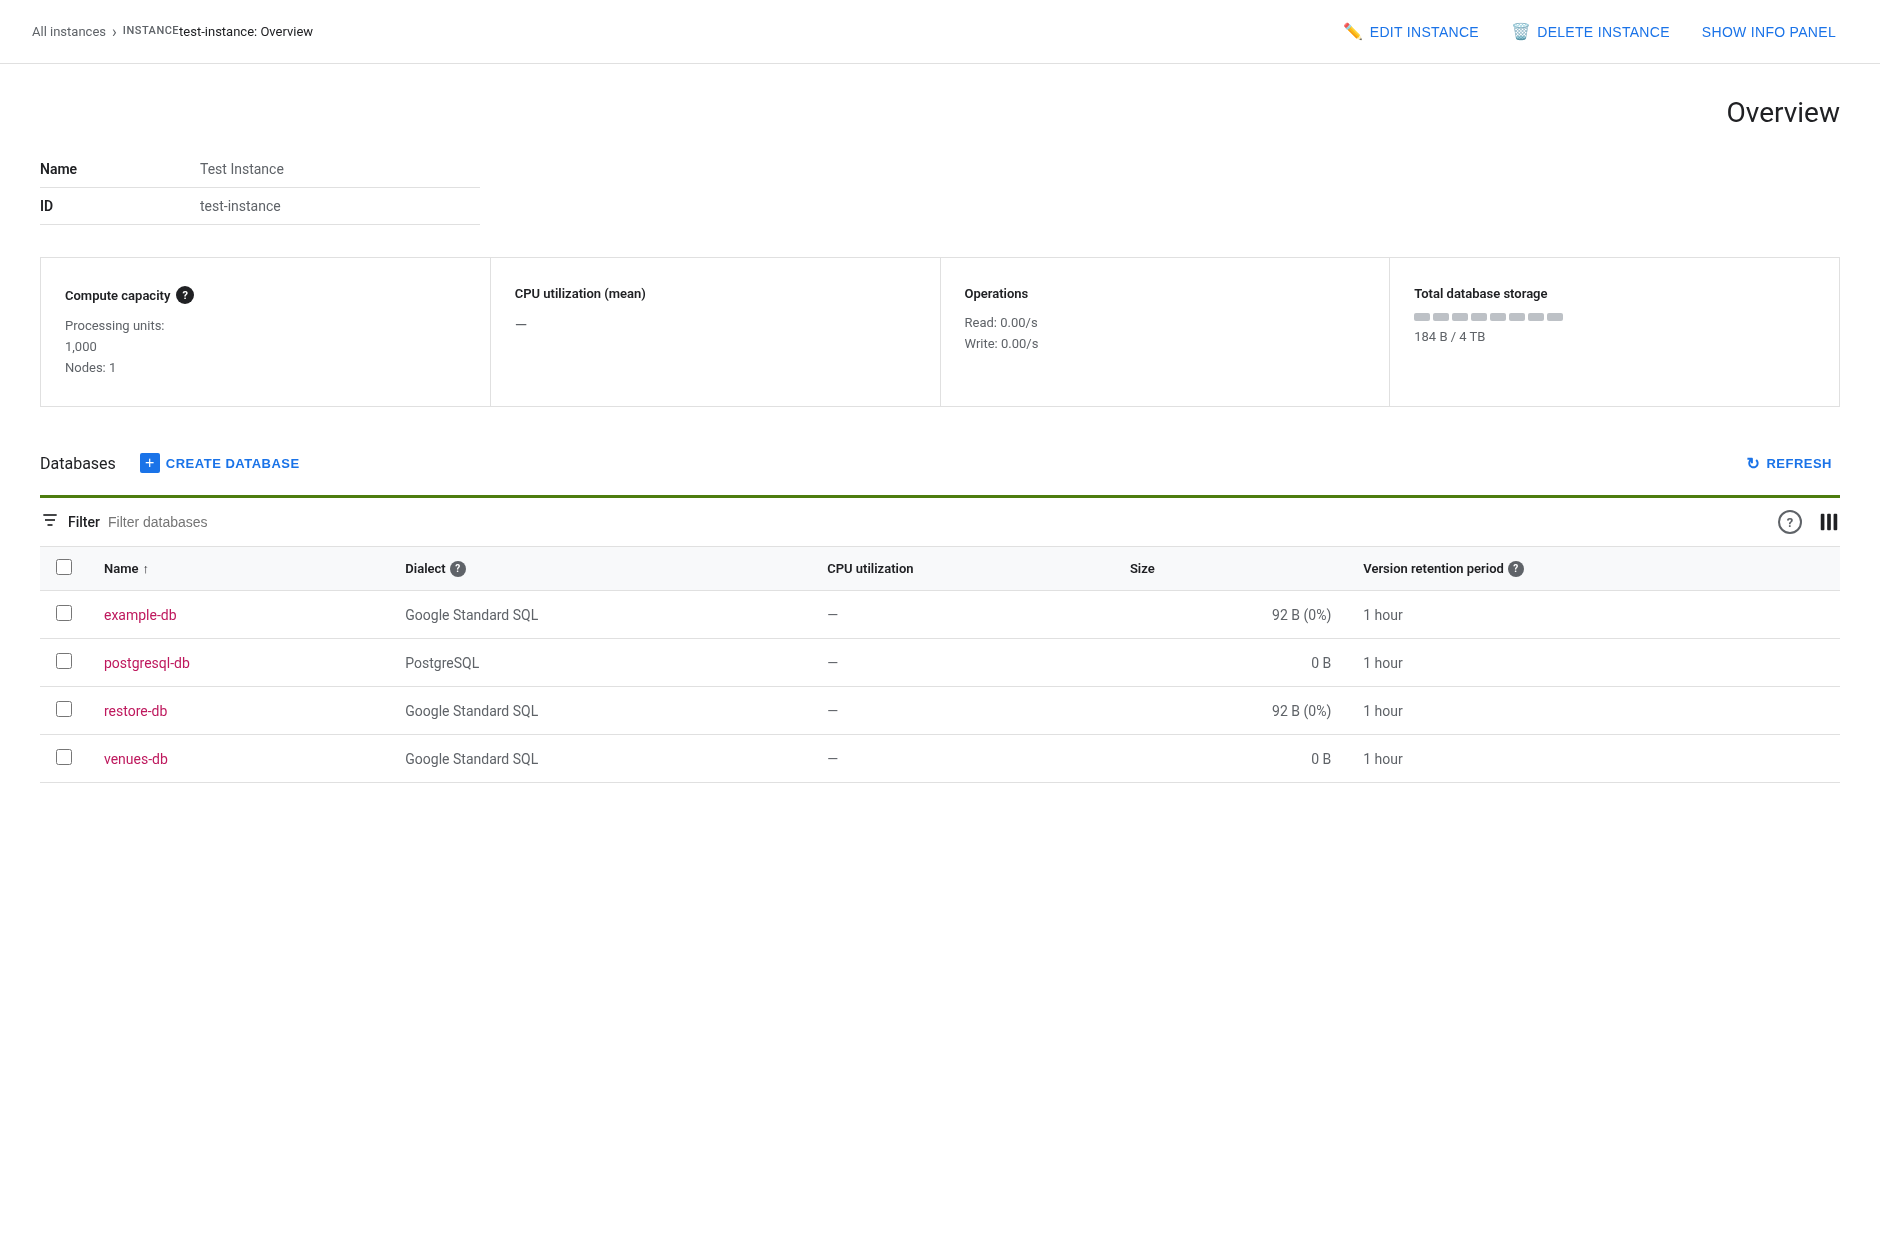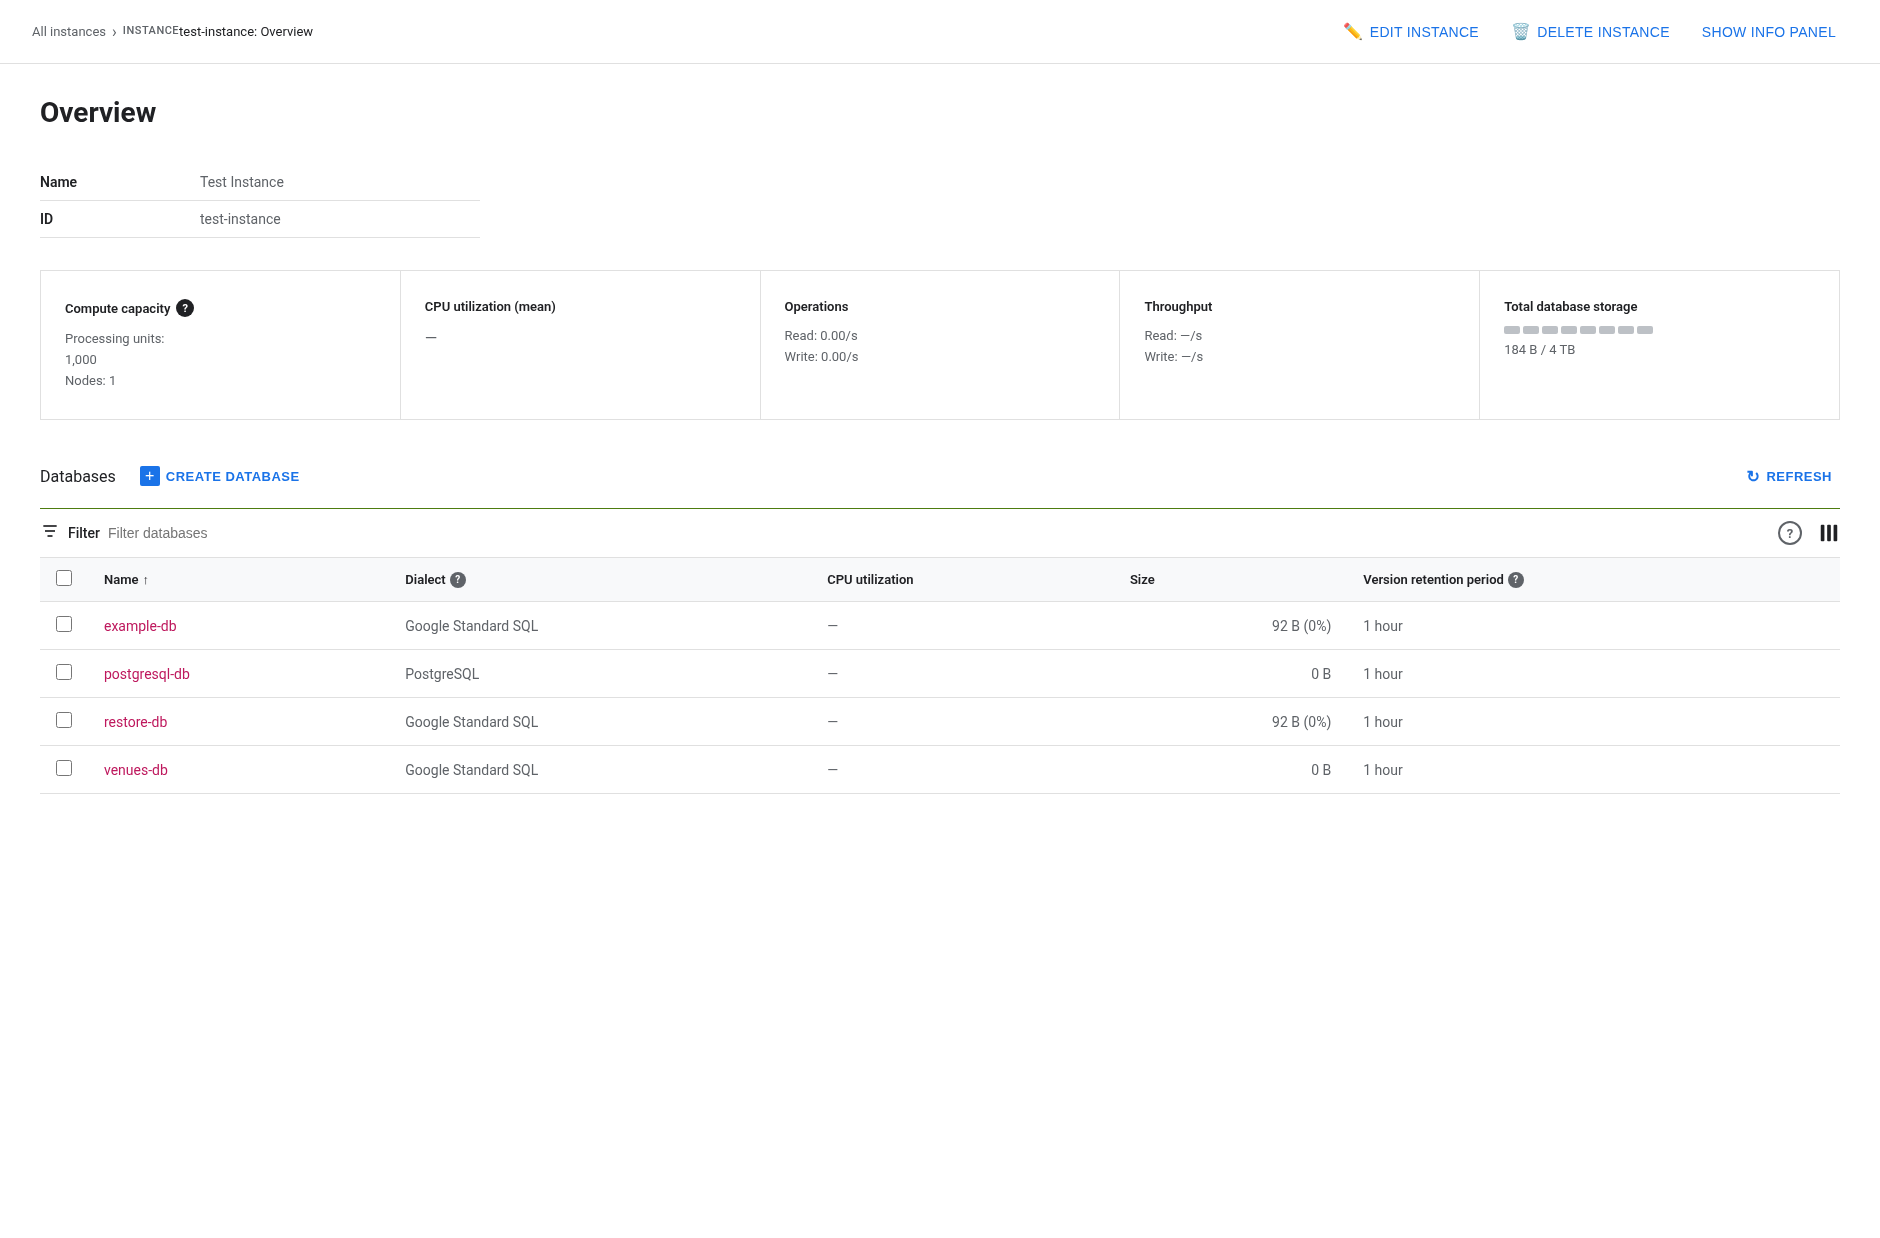--- a/index.html
+++ b/index.html
@@ -67,23 +67,24 @@
       letter-spacing: 0.3px;
     }
     .action-btn .btn-icon { font-size: 16px; }
 
     
     .main-content {
       padding: 32px 40px;
     }
     .page-title {
       font-size: 28px;
-      font-weight: 700;
-      color: #202124;
-      margin-bottom: 35px;
+      font-weight: 400;
+      color: #202124;
+      margin-bottom: 22px;
+      text-align: right;
     }
 
     
     .overview-table {
       border-collapse: collapse;
       width: 440px;
       margin-bottom: 32px;
     }
     .overview-table tr {
       border-bottom: 1px solid #e0e0e0;
@@ -215,21 +216,21 @@
       text-transform: uppercase;
       padding: 6px 8px;
     }
 
     
     .filter-row {
       display: flex;
       align-items: center;
       justify-content: space-between;
       padding: 12px 0;
-      border-top: 1px solid #4d7c0f;
+      border-top: 3px solid #4d7c0f;
       border-bottom: 1px solid #e0e0e0;
       margin-bottom: 0;
     }
     .filter-left {
       display: flex;
       align-items: center;
       gap: 8px;
     }
     .filter-icon {
       font-size: 18px;
@@ -386,27 +387,20 @@
     </div>
 
     <div class="metric-section">
       <div class="metric-label">Operations</div>
       <div class="metric-value">
         <div>Read: 0.00/s</div>
         <div>Write: 0.00/s</div>
       </div>
     </div>
 
-    <div class="metric-section">
-      <div class="metric-label">Throughput</div>
-      <div class="metric-value">
-        <div>Read: —/s</div>
-        <div>Write: —/s</div>
-      </div>
-    </div>
 
     <div class="metric-section">
       <div class="metric-label">Total database storage</div>
       <div class="storage-bar-container">
         <div class="storage-bar-segment" style="width:16px;"></div>
         <div class="storage-bar-segment" style="width:16px;"></div>
         <div class="storage-bar-segment" style="width:16px;"></div>
         <div class="storage-bar-segment" style="width:16px;"></div>
         <div class="storage-bar-segment" style="width:16px;"></div>
         <div class="storage-bar-segment" style="width:16px;"></div>

